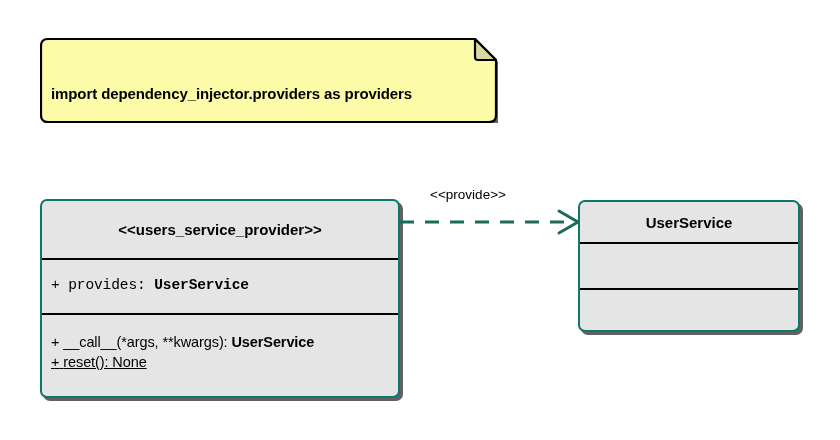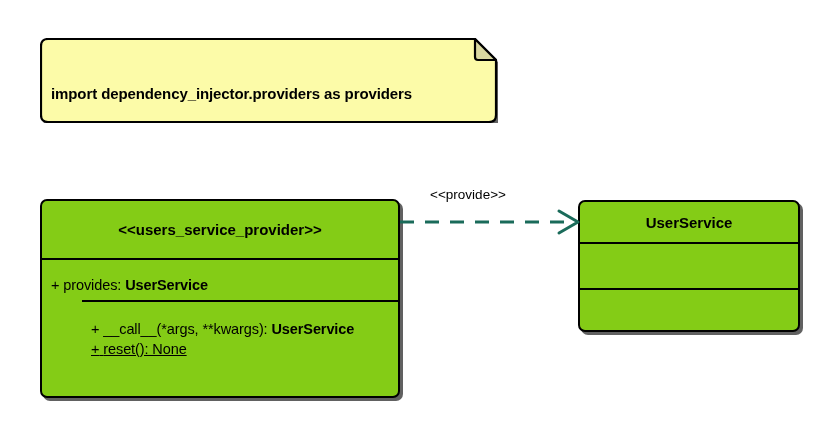--- a/index.html
+++ b/index.html
@@ -51,22 +51,22 @@
     font-weight: bold;
     color: #000000;
     letter-spacing: -0.1px;
     white-space: nowrap;
   }
 
   
   .uml-class {
     position: absolute;
     box-sizing: border-box;
-    background: #84cc16;
-    border: 2px solid #000000;
+    background: #e5e5e5;
+    border: 2px solid #0f766e;
     border-radius: 7px;
     box-shadow: 3px 3px 0 rgba(0,0,0,0.62);
   }
   .compartment {
     box-sizing: border-box;
     position: relative;
   }
   .compartment + .compartment {
     border-top: 2px solid #000000;
   }
@@ -78,22 +78,22 @@
     height: 199px;
   }
   .class-left .c-header {
     height: 57px;
     display: flex;
     flex-direction: column;
     align-items: center;
     justify-content: center;
     line-height: 19px;
   }
-  .class-left .c-attrs   { height: 42px; }
-  .class-left .c-ops     { height: 83px; margin-left: 40px; }
+  .class-left .c-attrs   { height: 55px; font-family: Liberation Mono, monospace; }
+  .class-left .c-ops     { height: 83px; }
 
   .class-right {
     left: 578px;
     top: 200px;
     width: 222px;
     height: 132px;
   }
   .class-right .c-header {
     height: 40px;
     display: flex;

